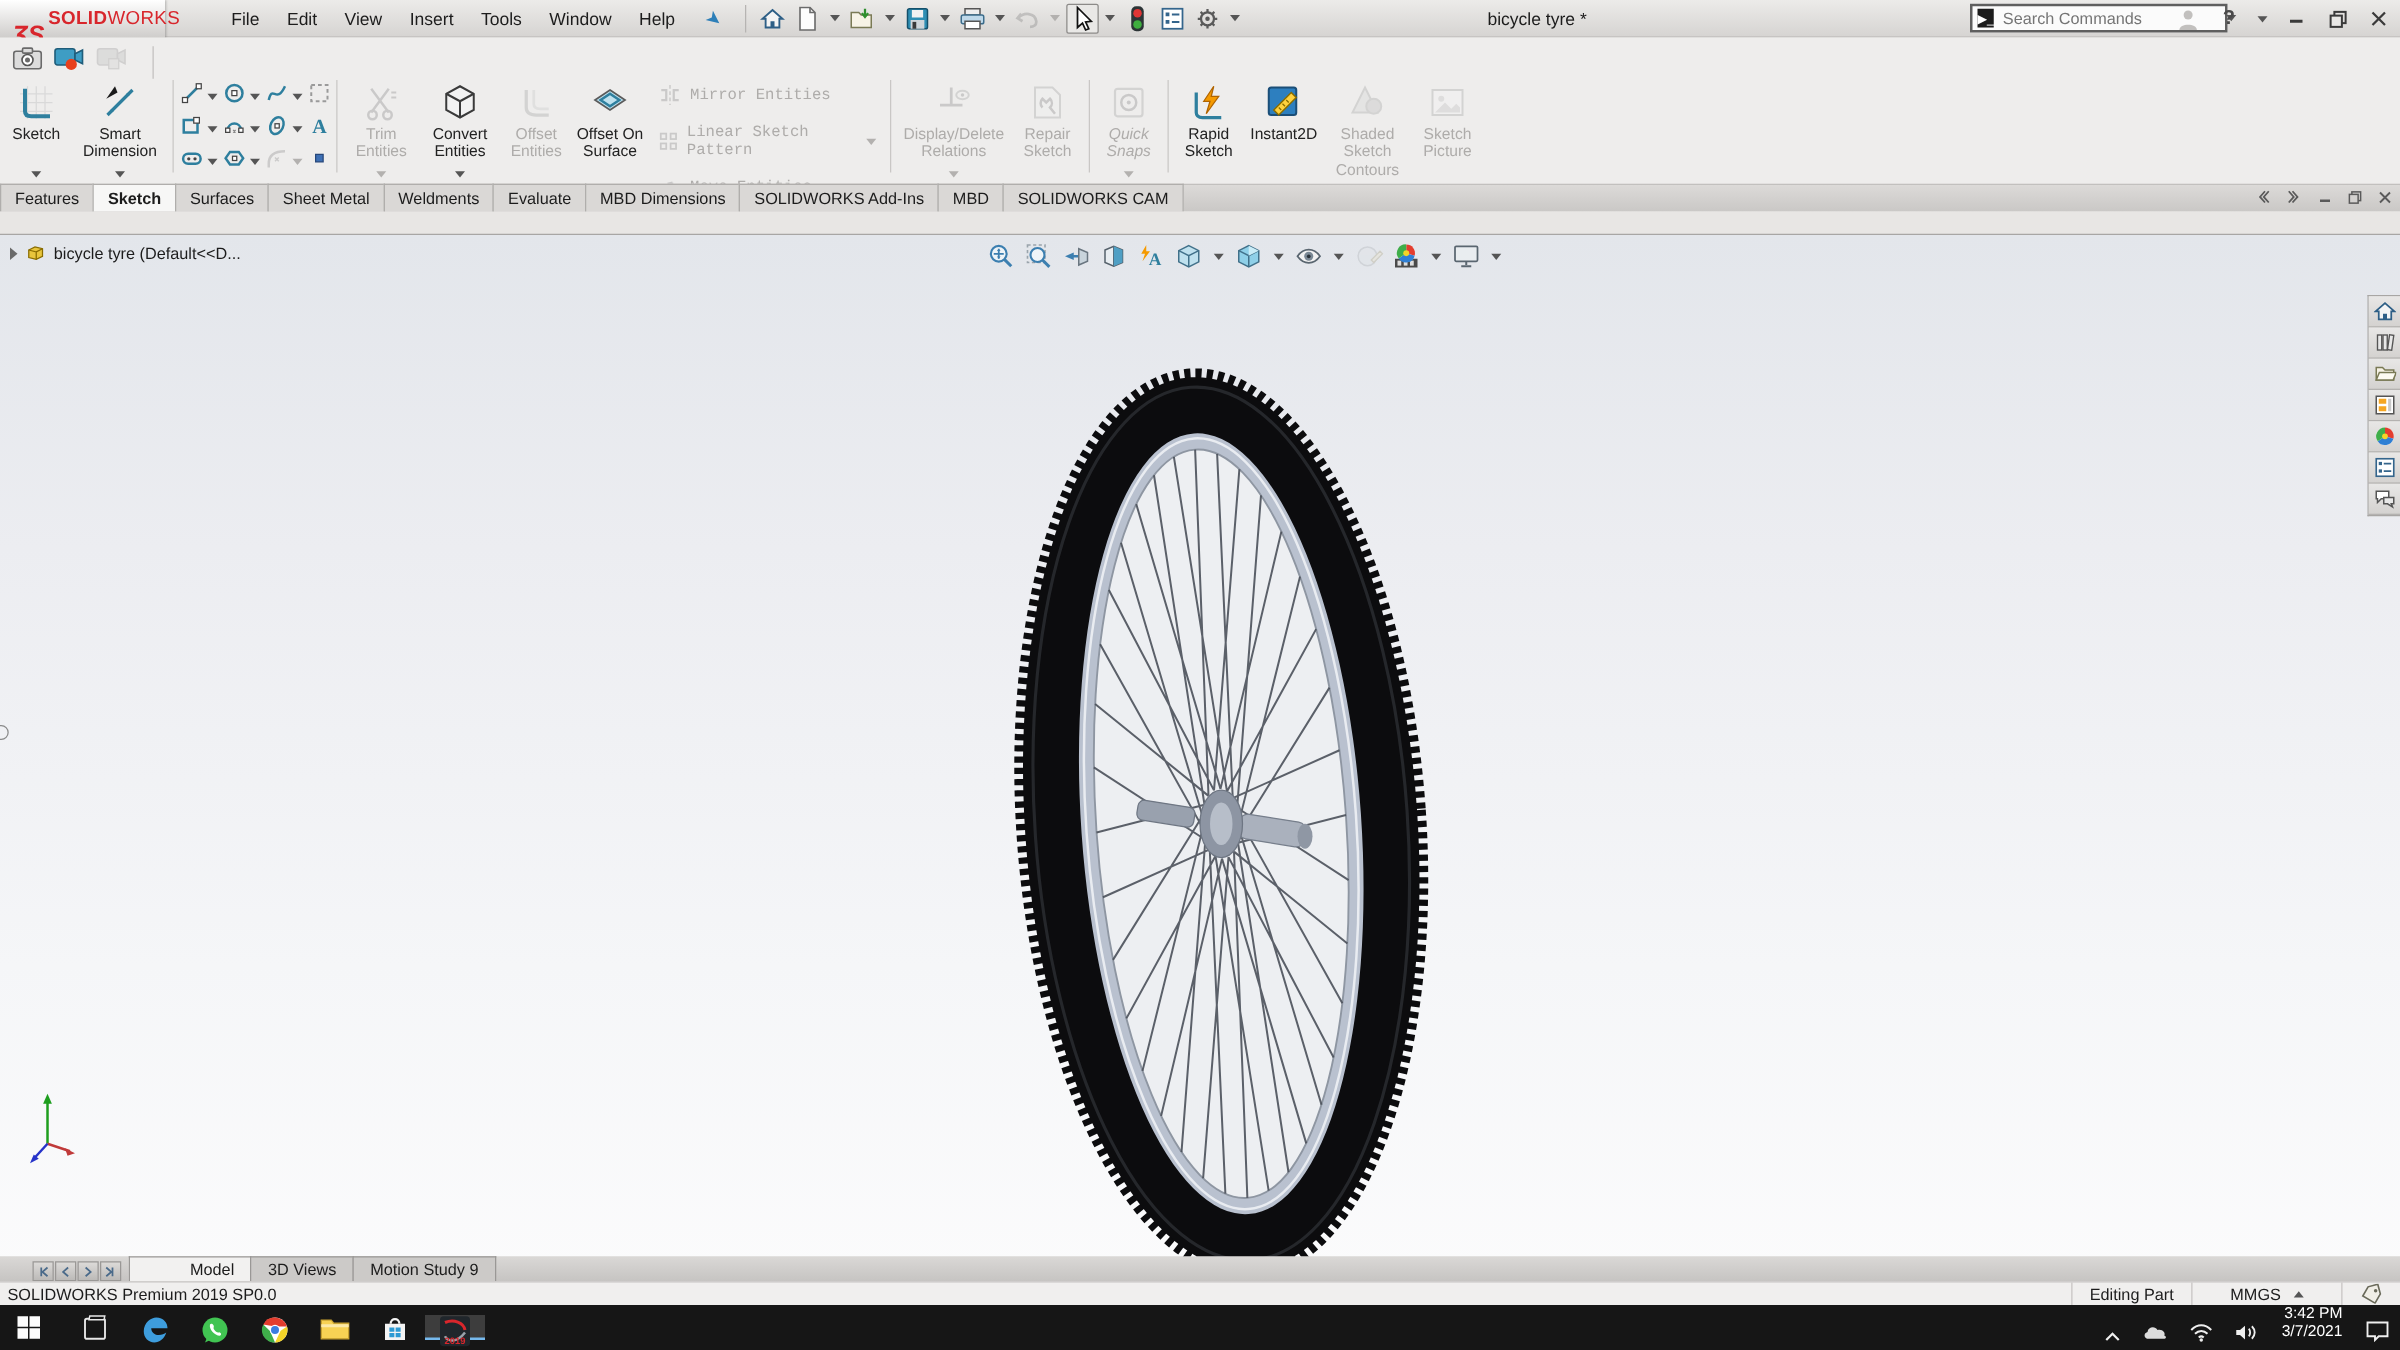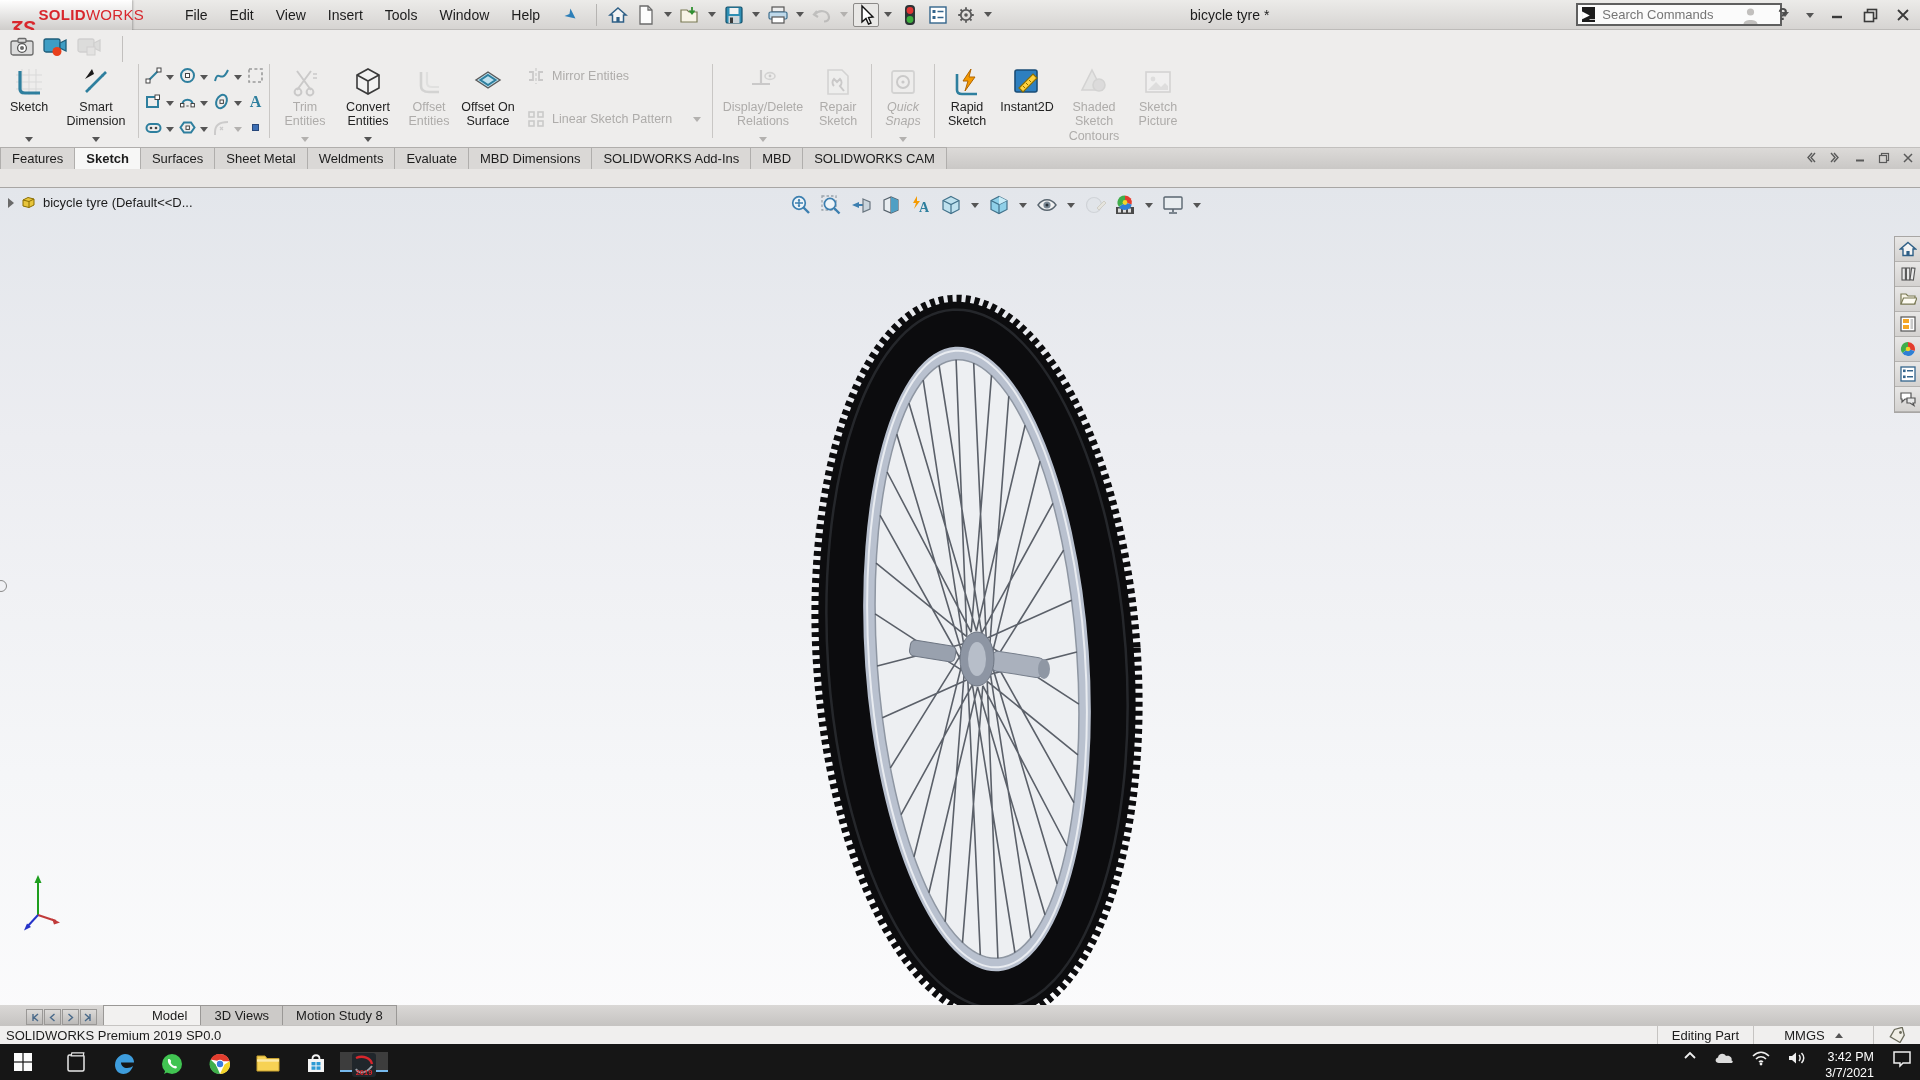--- a/index.html
+++ b/index.html
@@ -48,21 +48,21 @@
     padding-top:2px; position:relative; }
   .rbtn { display:flex; flex-direction:column; align-items:center; font-size:12.5px; color:#222;
     text-align:center; line-height:1.15; cursor:default; }
   .rbtn .ricon { height:36px; display:flex; align-items:center; justify-content:center; }
   .rbtn.disabled { color:#aeacaa; }
   .rbtn.disabled svg { opacity:.42; filter:grayscale(1); }
   .rgroup .below-dd { margin-top:auto; margin-bottom:4px; }
   .rsep { width:1px; background:#c9c7c5; margin:2px 4px 8px 4px; }
   .sketch-grid { display:grid; grid-template-columns:20px 14px 20px 14px 20px 14px 20px;
     grid-auto-rows:26px; align-items:center; justify-items:center; padding-top:2px; }
-  .stack { display:flex; flex-direction:column; justify-content:flex-start; padding-top:4px; gap:23px; }
+  .stack { display:flex; flex-direction:column; justify-content:flex-start; padding-top:4px; gap:13px;font-family:Liberation Mono, monospace; }
   .stack-row { display:flex; align-items:center; gap:6px; font-size:12.5px; color:#aeacaa; width:178px; }
   .stack-row svg { opacity:.42; }
 
   
   .tabrow { position:absolute; left:0; top:147px; width:1920px; height:22px;
     background:linear-gradient(#dcdad8,#cac8c6); border-top:1px solid #c2c0be; display:flex; align-items:flex-end; }
   .cmtab { font-size:13px; color:#1c1c1c; padding:3px 11px 3px 11px; border:1px solid #b0aeac;
     border-bottom:none; background:#dad8d6; margin-right:-1px; height:22px; display:flex; align-items:center; }
   .cmtab.active { background:#f7f7f6; font-weight:bold; }
   .tabrow-ctrls { position:absolute; right:6px; top:3px; display:flex; gap:12px; align-items:center; color:#5a5a5a; }
@@ -107,21 +107,21 @@
   .taskbar { position:absolute; left:0; top:1044px; width:1920px; height:36px; background:#161616;
     display:flex; align-items:center; }
   .start { width:46px; height:36px; display:flex; align-items:center; justify-content:center; }
   .tsearch { width:336px; height:30px; background:#2b2b2b; border:1px solid #8a8a8a;
     display:flex; align-items:center; padding:0 8px; gap:8px; }
   .tsearch input { flex:1; background:transparent; border:none; outline:none; color:#bcbcbc;
     font-size:13.5px; font-family:"Liberation Sans",sans-serif; }
   .tb-icons { display:flex; margin-left:6px; }
   .tbicon { width:48px; height:20px; display:flex; align-items:flex-start; justify-content:center; }
   .tbicon.active-app { background:#3d3d3d; box-shadow:inset 0 -2px 0 #76b9ed; }
-  .tray { position:absolute; right:0; display:flex; align-items:flex-start; height:24px; }
+  .tray { position:absolute; right:0; display:flex; align-items:flex-end; height:24px; }
   .tray-item { padding:0 8px; display:flex; align-items:center; justify-content:center; color:#eee; }
   .clock { text-align:right; color:#fff; font-size:12.5px; line-height:1.25; padding:0 10px; }
 </style>
 </head>
 <body>
 
 <div id="app">
 
   <div class="titlebar">
     <div class="logo-box">
@@ -776,21 +776,21 @@
           </svg>
         </span>
       <span class="sbtn">
           <svg width="9" height="9" viewBox="0 0 9 9">
             <path d="M6 1 V8 M1 1 L5 4.5 L1 8" fill="none" stroke="#4a6a8a" stroke-width="1.4"></path>
           </svg>
         </span>
     </div>
     <span class="dtab active">Model</span>
     <span class="dtab">3D Views</span>
-    <span class="dtab">Motion Study 8</span>
+    <span class="dtab">Motion Study 9</span>
   </div>
 
   <div class="statusbar">
     <span class="sb-left">SOLIDWORKS Premium 2019 SP0.0</span>
     <div class="sb-right">
       <span class="sb-cell">Editing Part</span>
       <span class="sb-cell" style="width:120px; justify-content:center;">
         <span>MMGS</span>
         <span style="width:0;height:0;border-left:4px solid transparent;border-right:4px solid transparent;border-bottom:5px solid #555;"></span>
       </span>

